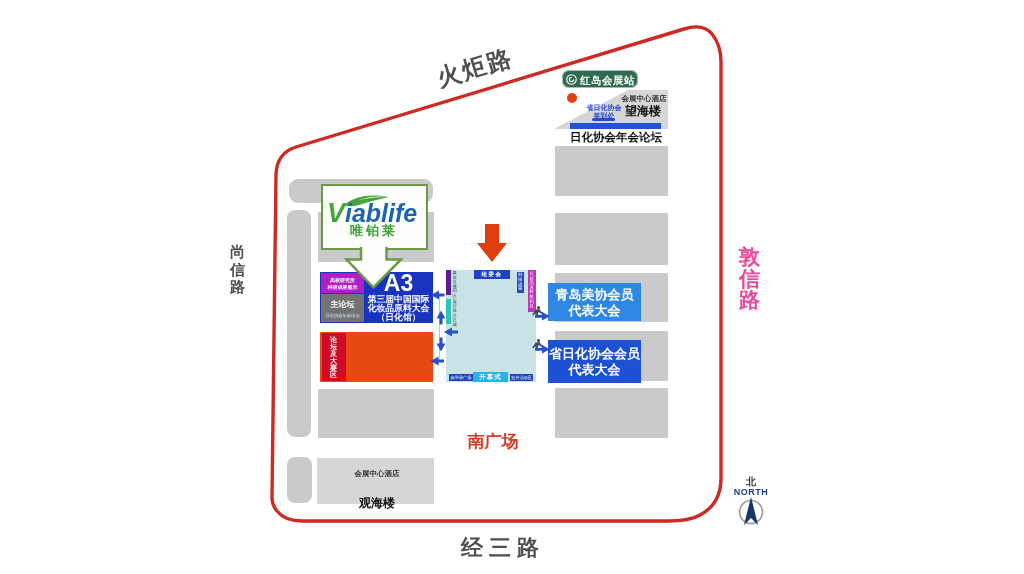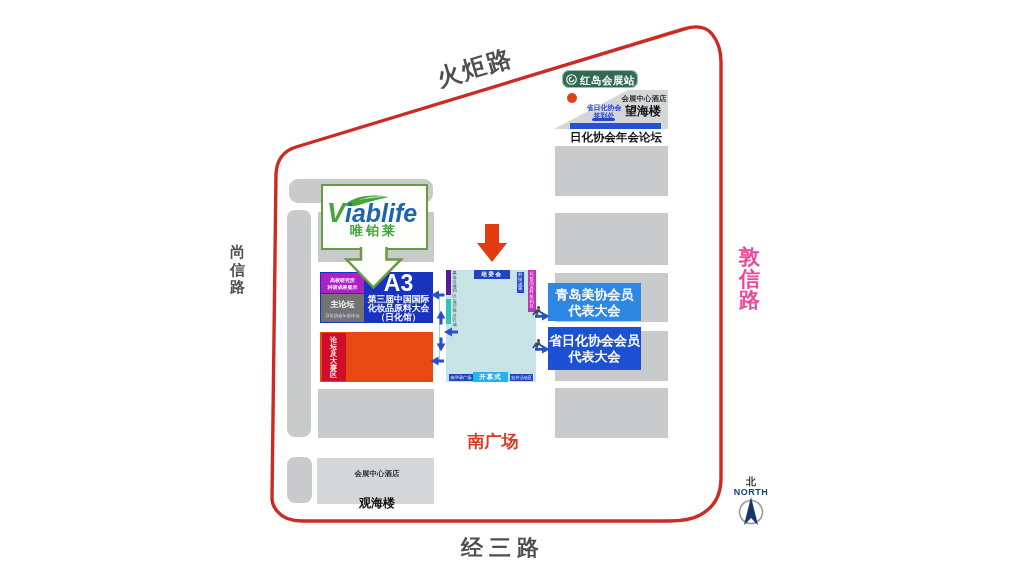--- a/index.html
+++ b/index.html
@@ -143,21 +143,21 @@
     <rect x="26" y="45.5" width="7" height="3"></rect>
     <path d="M 11.6,58.5 L 20.4,58.5 L 16,66.5 Z"></path>
     <rect x="14.5" y="52.5" width="3" height="7"></rect>
     <path d="M 13.5,71.6 L 13.5,80.4 L 5.5,76 Z"></path>
     <rect x="12.5" y="74.5" width="6.5" height="3"></rect>
   </g>
 </svg>
 
 <div class="abs" style="left:548px;top:283px;width:93px;height:38px;background:#2f87e4;color:#fff;text-align:center;font-size:13px;font-weight:bold;line-height:16px;padding-top:4px;box-sizing:border-box;">青岛美协会员<br>代表大会</div>
 
-<div class="abs" style="left:548px;top:327px;width:93px;height:43px;background:#1d51d4;color:#fff;text-align:center;font-size:13px;font-weight:bold;line-height:16px;padding-top:6px;box-sizing:border-box;">省日化协会会员<br>代表大会</div>
+<div class="abs" style="left:548px;top:340px;width:93px;height:43px;background:#1d51d4;color:#fff;text-align:center;font-size:13px;font-weight:bold;line-height:16px;padding-top:6px;box-sizing:border-box;">省日化协会会员<br>代表大会</div>
 
 <svg class="abs" style="left:531px;top:303px;z-index:5;" width="20" height="52" viewBox="0 0 20 52">
   <g fill="#3d4d66">
     <circle cx="7.5" cy="4.5" r="1.6"></circle>
     <path d="M 4.5,6.5 L 8.5,6 L 10,8.5 L 12,9.5 L 11,11 L 9,10 L 8,9 L 6.5,11 L 8,12.5 L 7,15 L 5.5,14.5 L 6,12.5 L 4,10.5 L 2.5,12.5 L 1.2,11.5 L 3.5,8.5 Z"></path>
   </g>
   <g fill="#2850c8">
     <path d="M 11,9 L 11,17.4 L 19,13.2 Z"></path>
     <rect x="4" y="11.8" width="8" height="2.9"></rect>
   </g>

